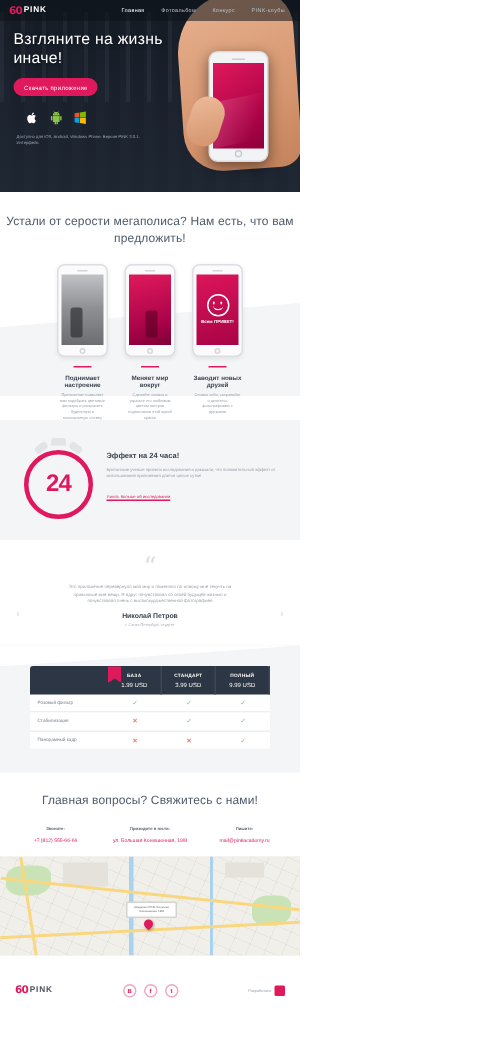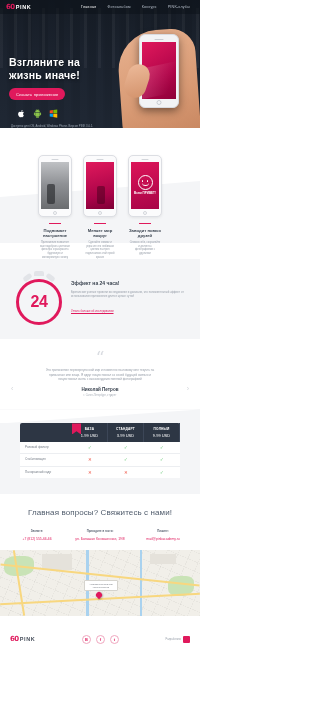--- a/index.html
+++ b/index.html
@@ -45,22 +45,22 @@
   .nav-links { margin-left:auto; display:flex; gap:11px; padding-right:4px; }
   .nav-links a {
     font-size:3.6px; color:#b9c2cd; text-decoration:none;
     letter-spacing:.25px; white-space:nowrap;
   }
   .nav-links a.active { color:#ffffff; }
 
   .hero-inner { position:relative; z-index:5; display:flex; padding:6px 0 0 0; }
   .hero-left { width:110px; padding-left:9px; }
   .hero-title {
-    font-size:10.5px; line-height:12.5px; color:#ffffff; font-weight:700;
-    letter-spacing:.2px; text-shadow:0 1px 3px rgba(0,0,0,.5);margin-top:36px;
+    font-size:10.5px; line-height:12.5px; color:#ffffff; font-weight:400;
+    letter-spacing:.2px; text-shadow:0 1px 3px rgba(0,0,0,.5);
   }
   .hero-btn {
     margin-top:7px;
     display:inline-block;
     background:#e0195c; color:#fff;
     font-size:4px; letter-spacing:.2px;
     padding:3.5px 7px; border-radius:9px; border:none;
     white-space:nowrap; cursor:pointer;
   }
   .store-icons { margin-top:9px; display:flex; gap:7px; align-items:center; padding-left:8px; }
@@ -270,20 +270,21 @@
         <span class="spk"></span>
         <div class="screen"></div>
         <span class="home"></span>
       </div>
       <div class="thumb"></div>
     </div>
   </div>
 </section>
 
 <section class="sec-offer">
+  <h2 class="h2">Устали от серости мегаполиса? Нам есть, что вам предложить!</h2>
 
   <div class="cards">
     <div class="cards-bg"></div>
 
     <div class="card">
       <div class="mini-phone">
         <span class="mspk"></span>
         <div class="mini-screen scr-gray"></div>
         <span class="mhome"></span>
       </div>

